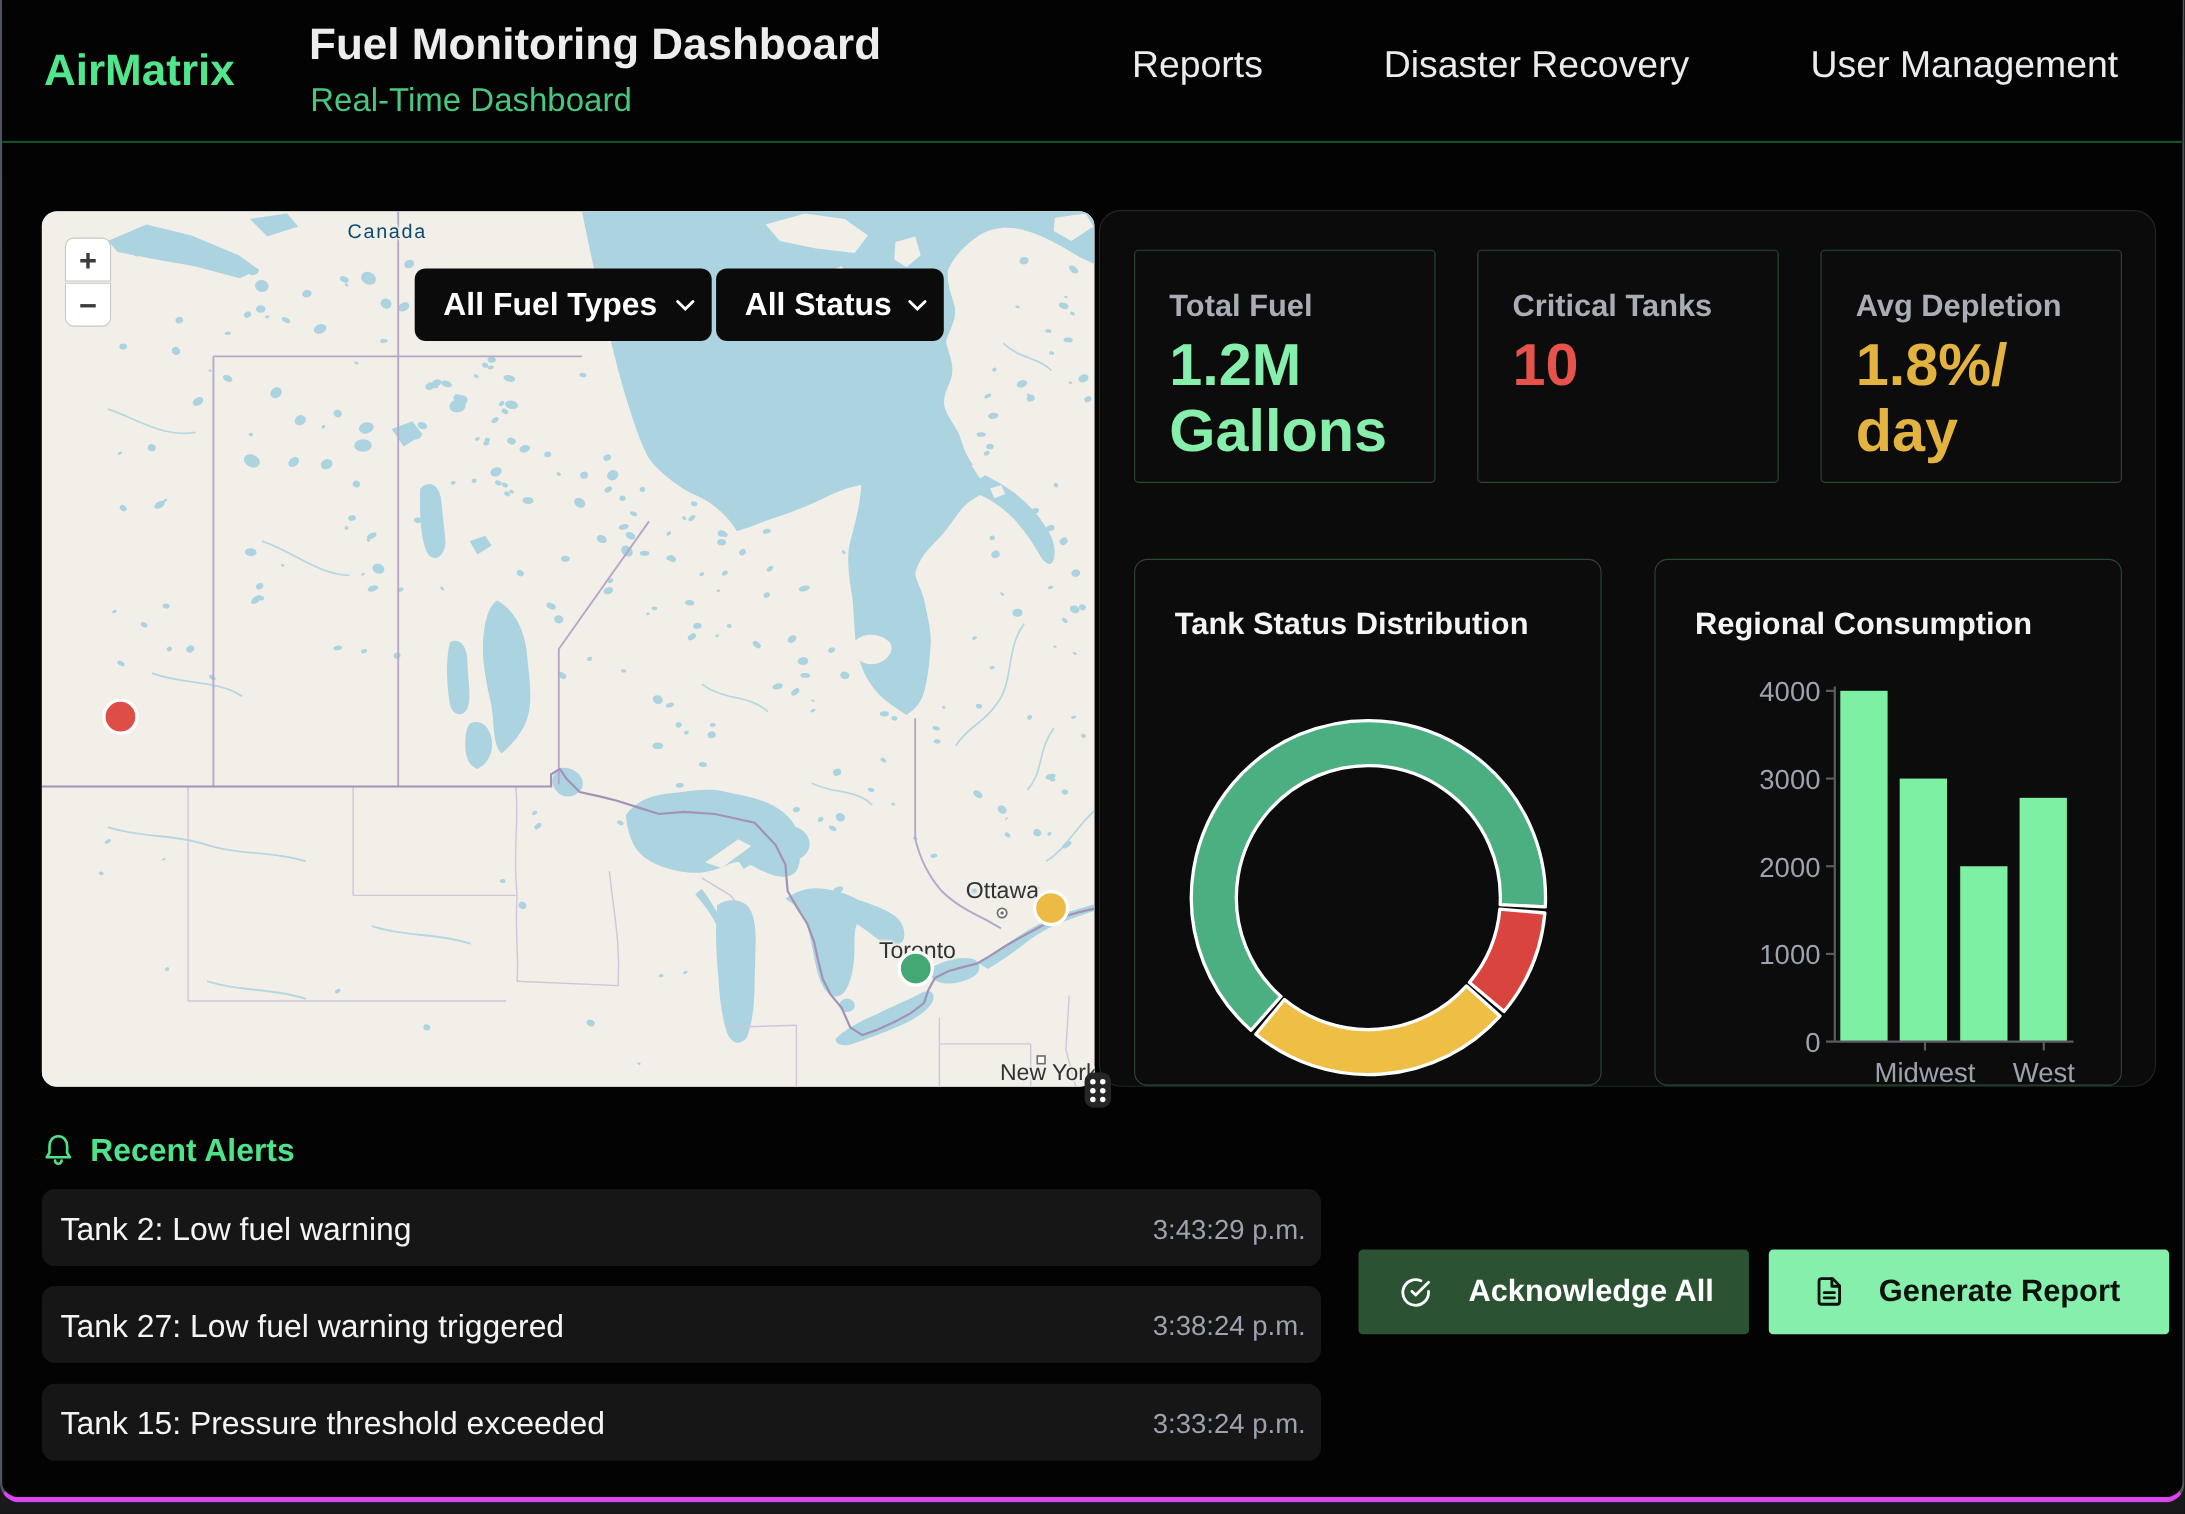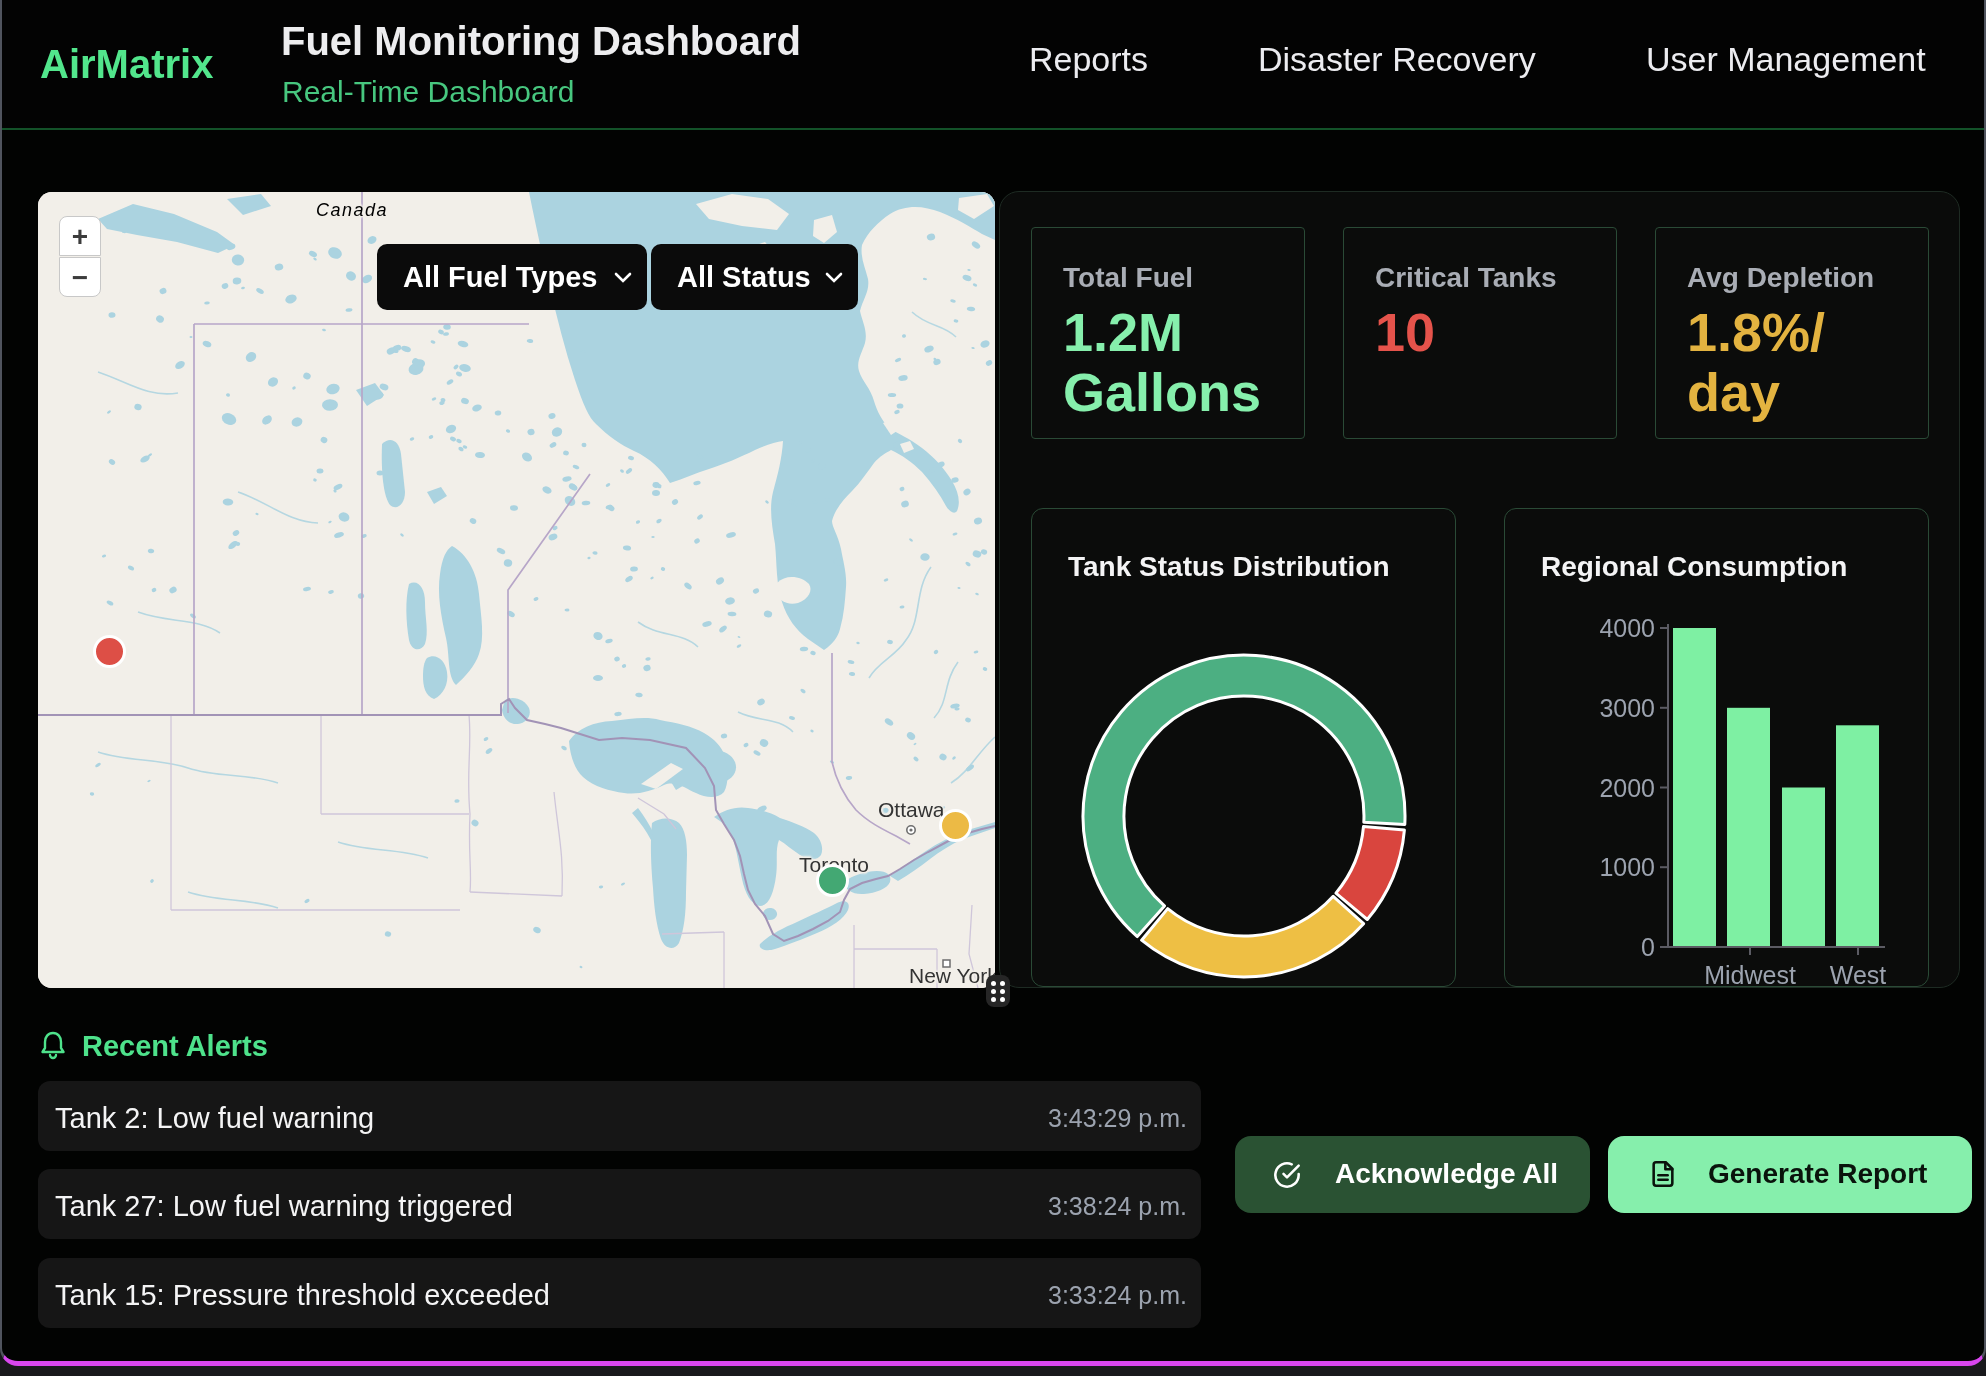--- a/index.html
+++ b/index.html
@@ -31,21 +31,21 @@
   .scard .lbl { position:absolute; left:31px; top:34px; font-size:28px; font-weight:bold; color:#a9adb5; }
   .scard .val { position:absolute; left:31px; top:74px; font-size:54px; font-weight:bold; line-height:60px; width:215px; }
   .ccard { position:absolute; top:316px; width:425px; height:479px; background:#0b0c0b; border:1px solid #2a4a36; border-radius:12px; }
   .ccard .ct { position:absolute; left:36px; top:42px; font-size:28px; font-weight:bold; color:#f4f4f5; }
   
   .alerthead { position:absolute; left:80px; top:1030px; font-size:29px; font-weight:bold; color:#4ee28b;text-align:right; }
   .bell { position:absolute; left:38px; top:1030px; }
   .arow { position:absolute; left:36px; width:1163px; height:70px; background:#161616; border-radius:12px; }
   .arow .t { position:absolute; left:17px; top:21px; font-size:29px; font-weight:500; color:#f4f4f5; }
   .arow .tm { position:absolute; right:14px; top:23px; font-size:25px; color:#9ca3af; }
-  .btn { position:absolute; top:1136px; height:77px; border-radius:16px; font-size:28px; font-weight:bold; }
+  .btn { position:absolute; top:1136px; height:77px; border-radius:4px; font-size:28px; font-weight:bold; }
   .handle { position:absolute; left:984px; top:975px; width:24px; height:32px; background:#262626; border-radius:8px; z-index:40; }
   .handle i { position:absolute; width:5px; height:5px; border-radius:50%; background:#fff; }
 </style>
 </head>
 <body>
 <div class="app">
   <div class="hdr">
     <div class="logo">AirMatrix</div>
     <div class="title">Fuel Monitoring Dashboard</div>
     <div class="subtitle">Real-Time Dashboard</div>
@@ -414,21 +414,21 @@
 <path d="M324,0 L324,523"></path>
 <path d="M156,132 L491,132"></path>
 <path d="M552,282 L470,398 L470,521"></path>
 <path d="M794,461 L794,570 C798,588 806,604 818,618 C830,630 844,637 858,644 L872,652"></path>
 </g>
 <path d="M0,523 L463,523 L463,512 L471,507 L477,516 L489,528 L507,532 L523,536 L542,542 L561,548 L584,546 L612,548 L648,556 L667,576 L676,594 L678,618 L686,632 L696,648 L702,664 L706,682 L710,698 L717,712 L727,724 L735,742 L746,749 L760,744 L775,737 L790,729 L802,720 L806,708 L812,697 L824,691 L838,687 L850,684 L862,677 L876,668 L890,660 L903,653 L916,646 L930,641 L944,637 L957,634" fill="none" stroke="#a293b6" stroke-width="2"></path>
 <circle cx="873" cy="638" r="4.2" fill="#fff" stroke="#6e6e6e" stroke-width="1.6"></circle>
 <circle cx="873" cy="638" r="1.6" fill="#6e6e6e"></circle>
 <rect x="905" y="768" width="7" height="7" fill="#fff" stroke="#6e6e6e" stroke-width="1.5"></rect>
 </svg>
-    <div class="maplabel" style="left:278px; top:8px; color:#000000; font-size:18px; letter-spacing:1.5px;font-style:italic;">Canada</div>
+    <div class="maplabel" style="left:278px; top:8px; color:#0c4a6e; font-size:18px; letter-spacing:1.5px;">Canada</div>
     <div class="maplabel" style="left:840px; top:606px;">Ottawa</div>
     <div class="maplabel" style="left:761px; top:661px;">Toronto</div>
     <div class="maplabel" style="left:871px; top:772px;">New York</div>
     <div class="zbtn" style="top:24px; border-radius:8px 8px 0 0;">+</div>
     <div class="zbtn" style="top:65px; border-radius:0 0 8px 8px; z-index:10;">−</div>
     <div class="dd" style="left:613px; width:207px;">
         <span>All Status</span>
       <svg width="18" height="11" viewBox="0 0 18 11">
           <path d="M2 2 L9 9 L16 2" stroke="#fff" stroke-width="2.6" fill="none" stroke-linecap="round"></path>
         </svg>

